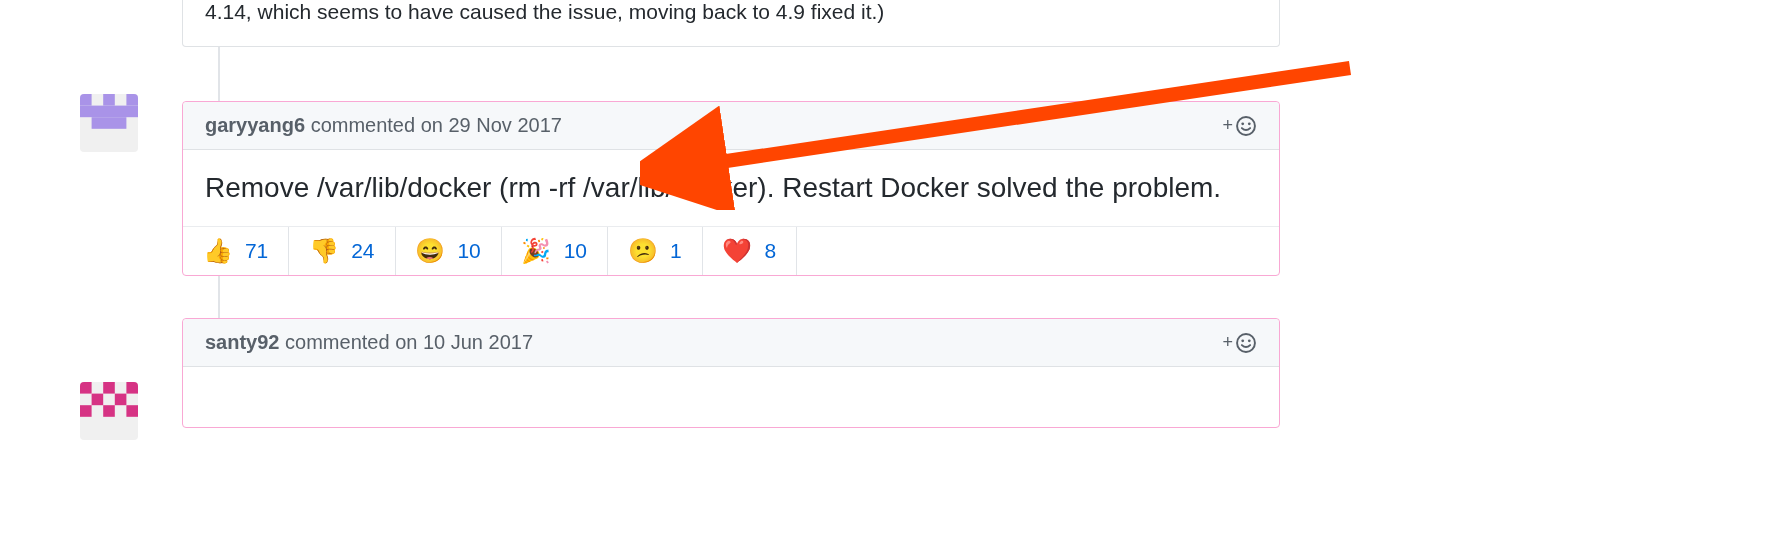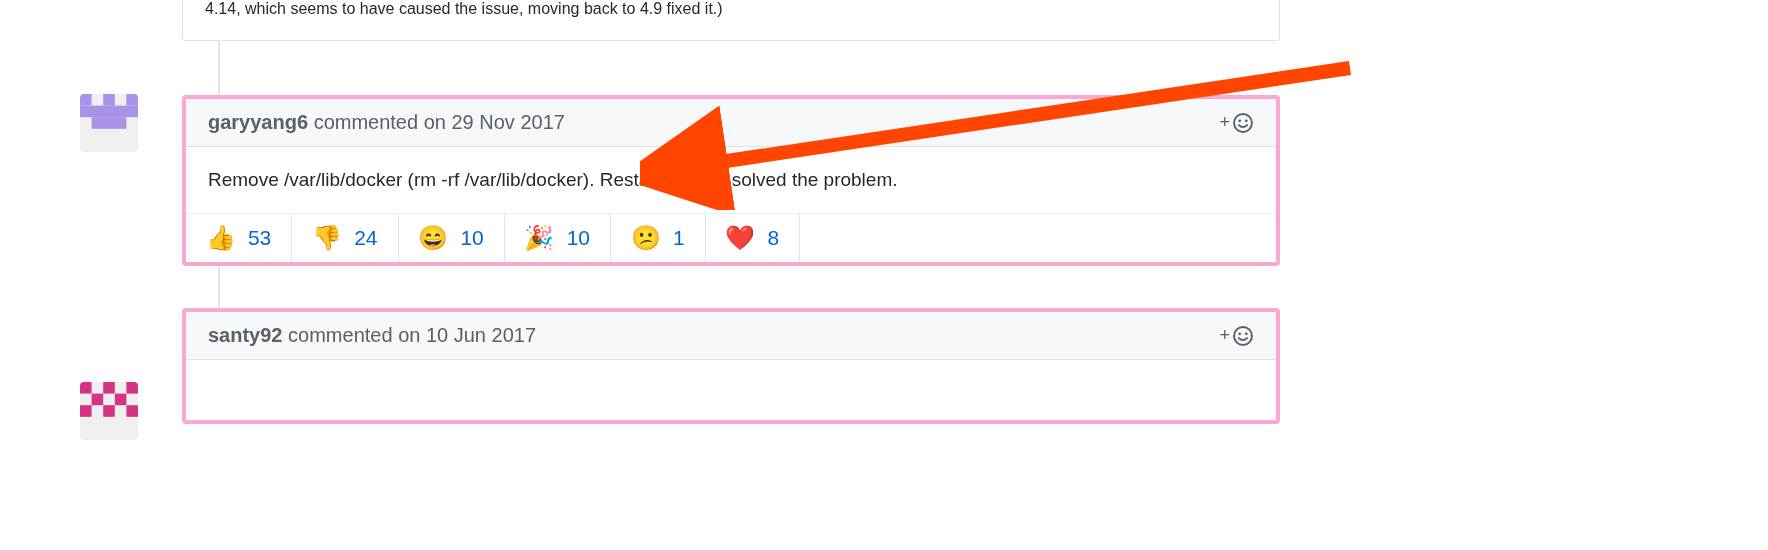--- a/index.html
+++ b/index.html
@@ -32,21 +32,21 @@
     position: absolute;
     left: 0;
     width: 58px;
     height: 58px;
     border-radius: 4px;
     background: #fff;
   }
   .comment {
     position: relative;
     margin-left: 102px;
-    border: 4px solid #f9a8d4;
+    border: 1px solid #f9a8d4;
     border-radius: 4px;
     background: #fff;
     z-index: 1;
   }
   .comment-header {
     background: #f6f8fa;
     border-bottom: 1px solid #dfe2e5;
     padding: 12px 22px;
     display: flex;
     align-items: center;
@@ -62,21 +62,21 @@
   .actions {
     display: flex;
     align-items: center;
     color: #586069;
     gap: 2px;
   }
   .plus { font-size: 18px; font-weight: 400; }
   .smiley { width: 22px; height: 22px; }
   .comment-body {
     padding: 22px 22px;
-    font-size: 19px;
+    font-size: 28px;
     color: #24292e;
     border-bottom: 1px solid #eaecef;
   }
   .reactions {
     display: flex;
     border-radius: 0 0 4px 4px;
     overflow: hidden;
   }
   .reaction {
     border-right: 1px solid #e1e4e8;
@@ -90,21 +90,21 @@
   }
   .reaction .emoji { font-size: 24px; }
   .prev-comment {
     position: relative;
     margin-left: 102px;
     border: 1px solid #dfe2e5;
     border-top: none;
     border-radius: 0 0 4px 4px;
     background: #fff;
     padding: 0 22px 22px 22px;
-    font-size: 16px;
+    font-size: 21px;
     z-index: 1;
   }
   .arrow {
     position: absolute;
     pointer-events: none;
     z-index: 5;
   }
 </style>
 </head>
 <body>
@@ -146,21 +146,21 @@
           <path d="M5 9.5 Q8 12.5 11 9.5" fill="none" stroke="#586069" stroke-width="1.4" stroke-linecap="round"></path>
         </svg>
       </div>
     </div>
     <div class="comment-body">
       <span>Remove /var/lib/docker (rm -rf /var/lib/docker). Restart Docker solved the problem.</span>
     </div>
     <div class="reactions" id="reactions1">
         <div class="reaction">
           <span class="emoji">👍</span>
-          <span>53</span>
+          <span>71</span>
         </div>
         <div class="reaction">
           <span class="emoji">👎</span>
           <span>24</span>
         </div>
         <div class="reaction">
           <span class="emoji">😄</span>
           <span>10</span>
         </div>
         <div class="reaction">

